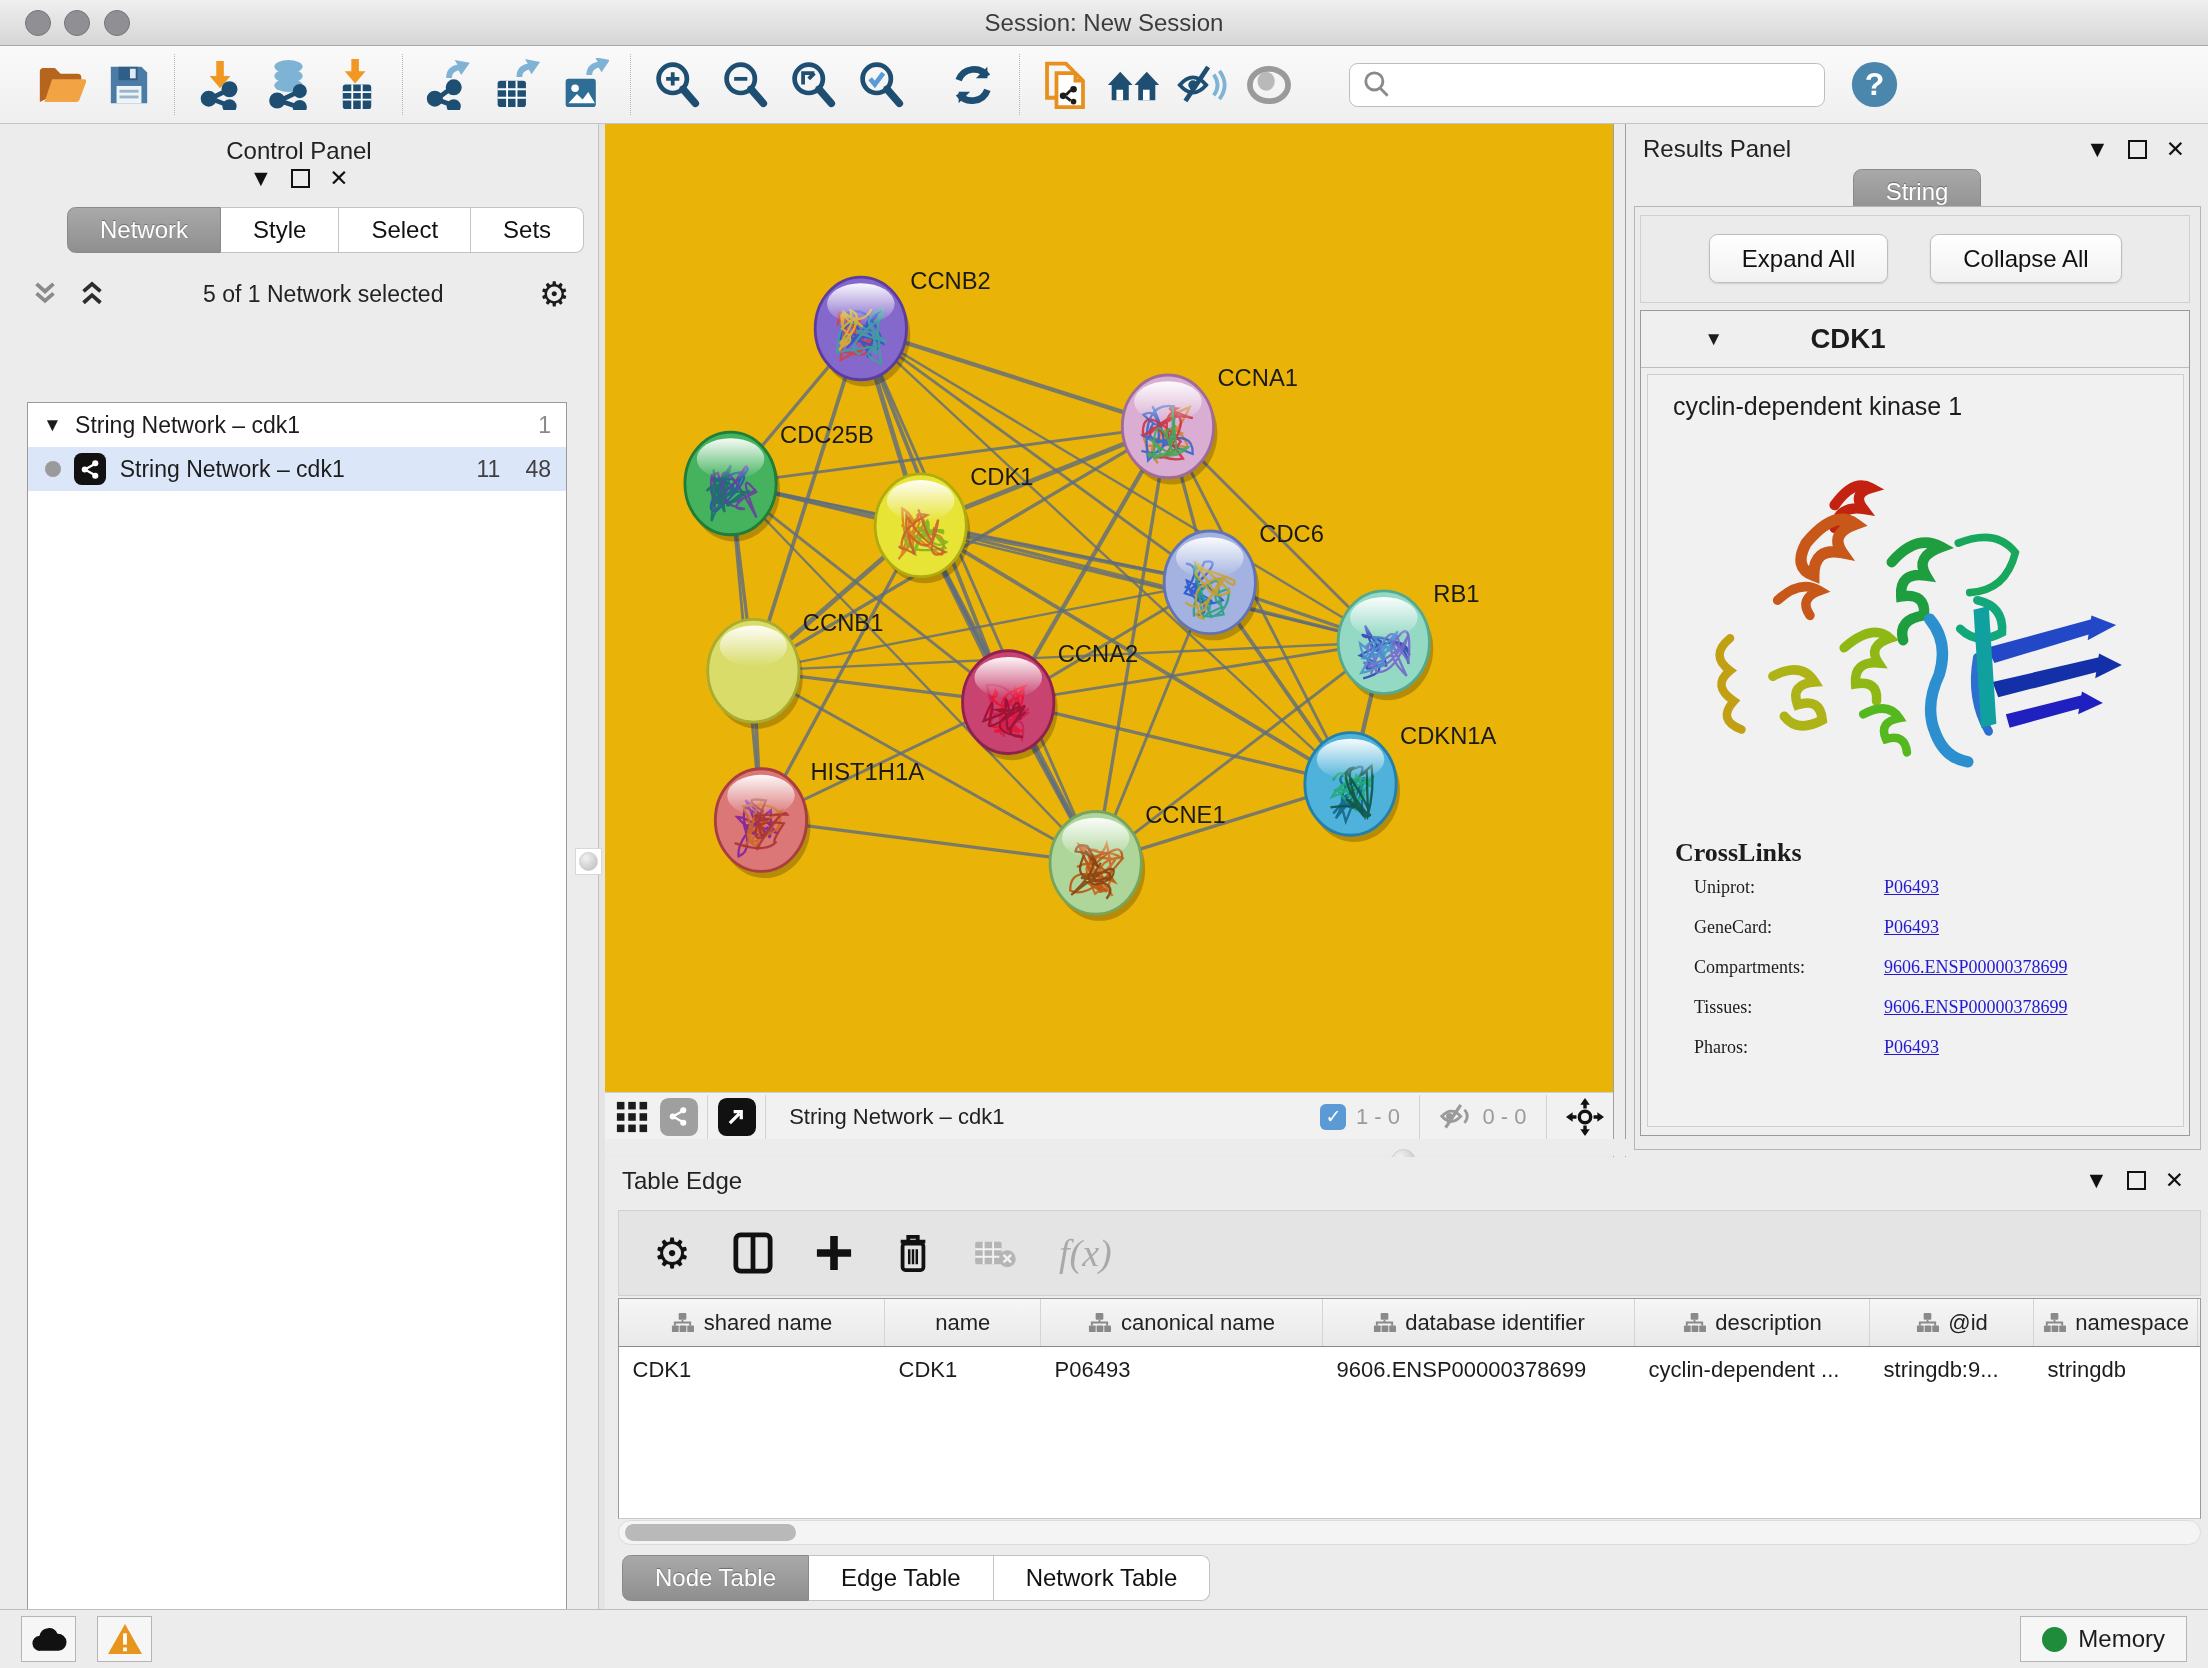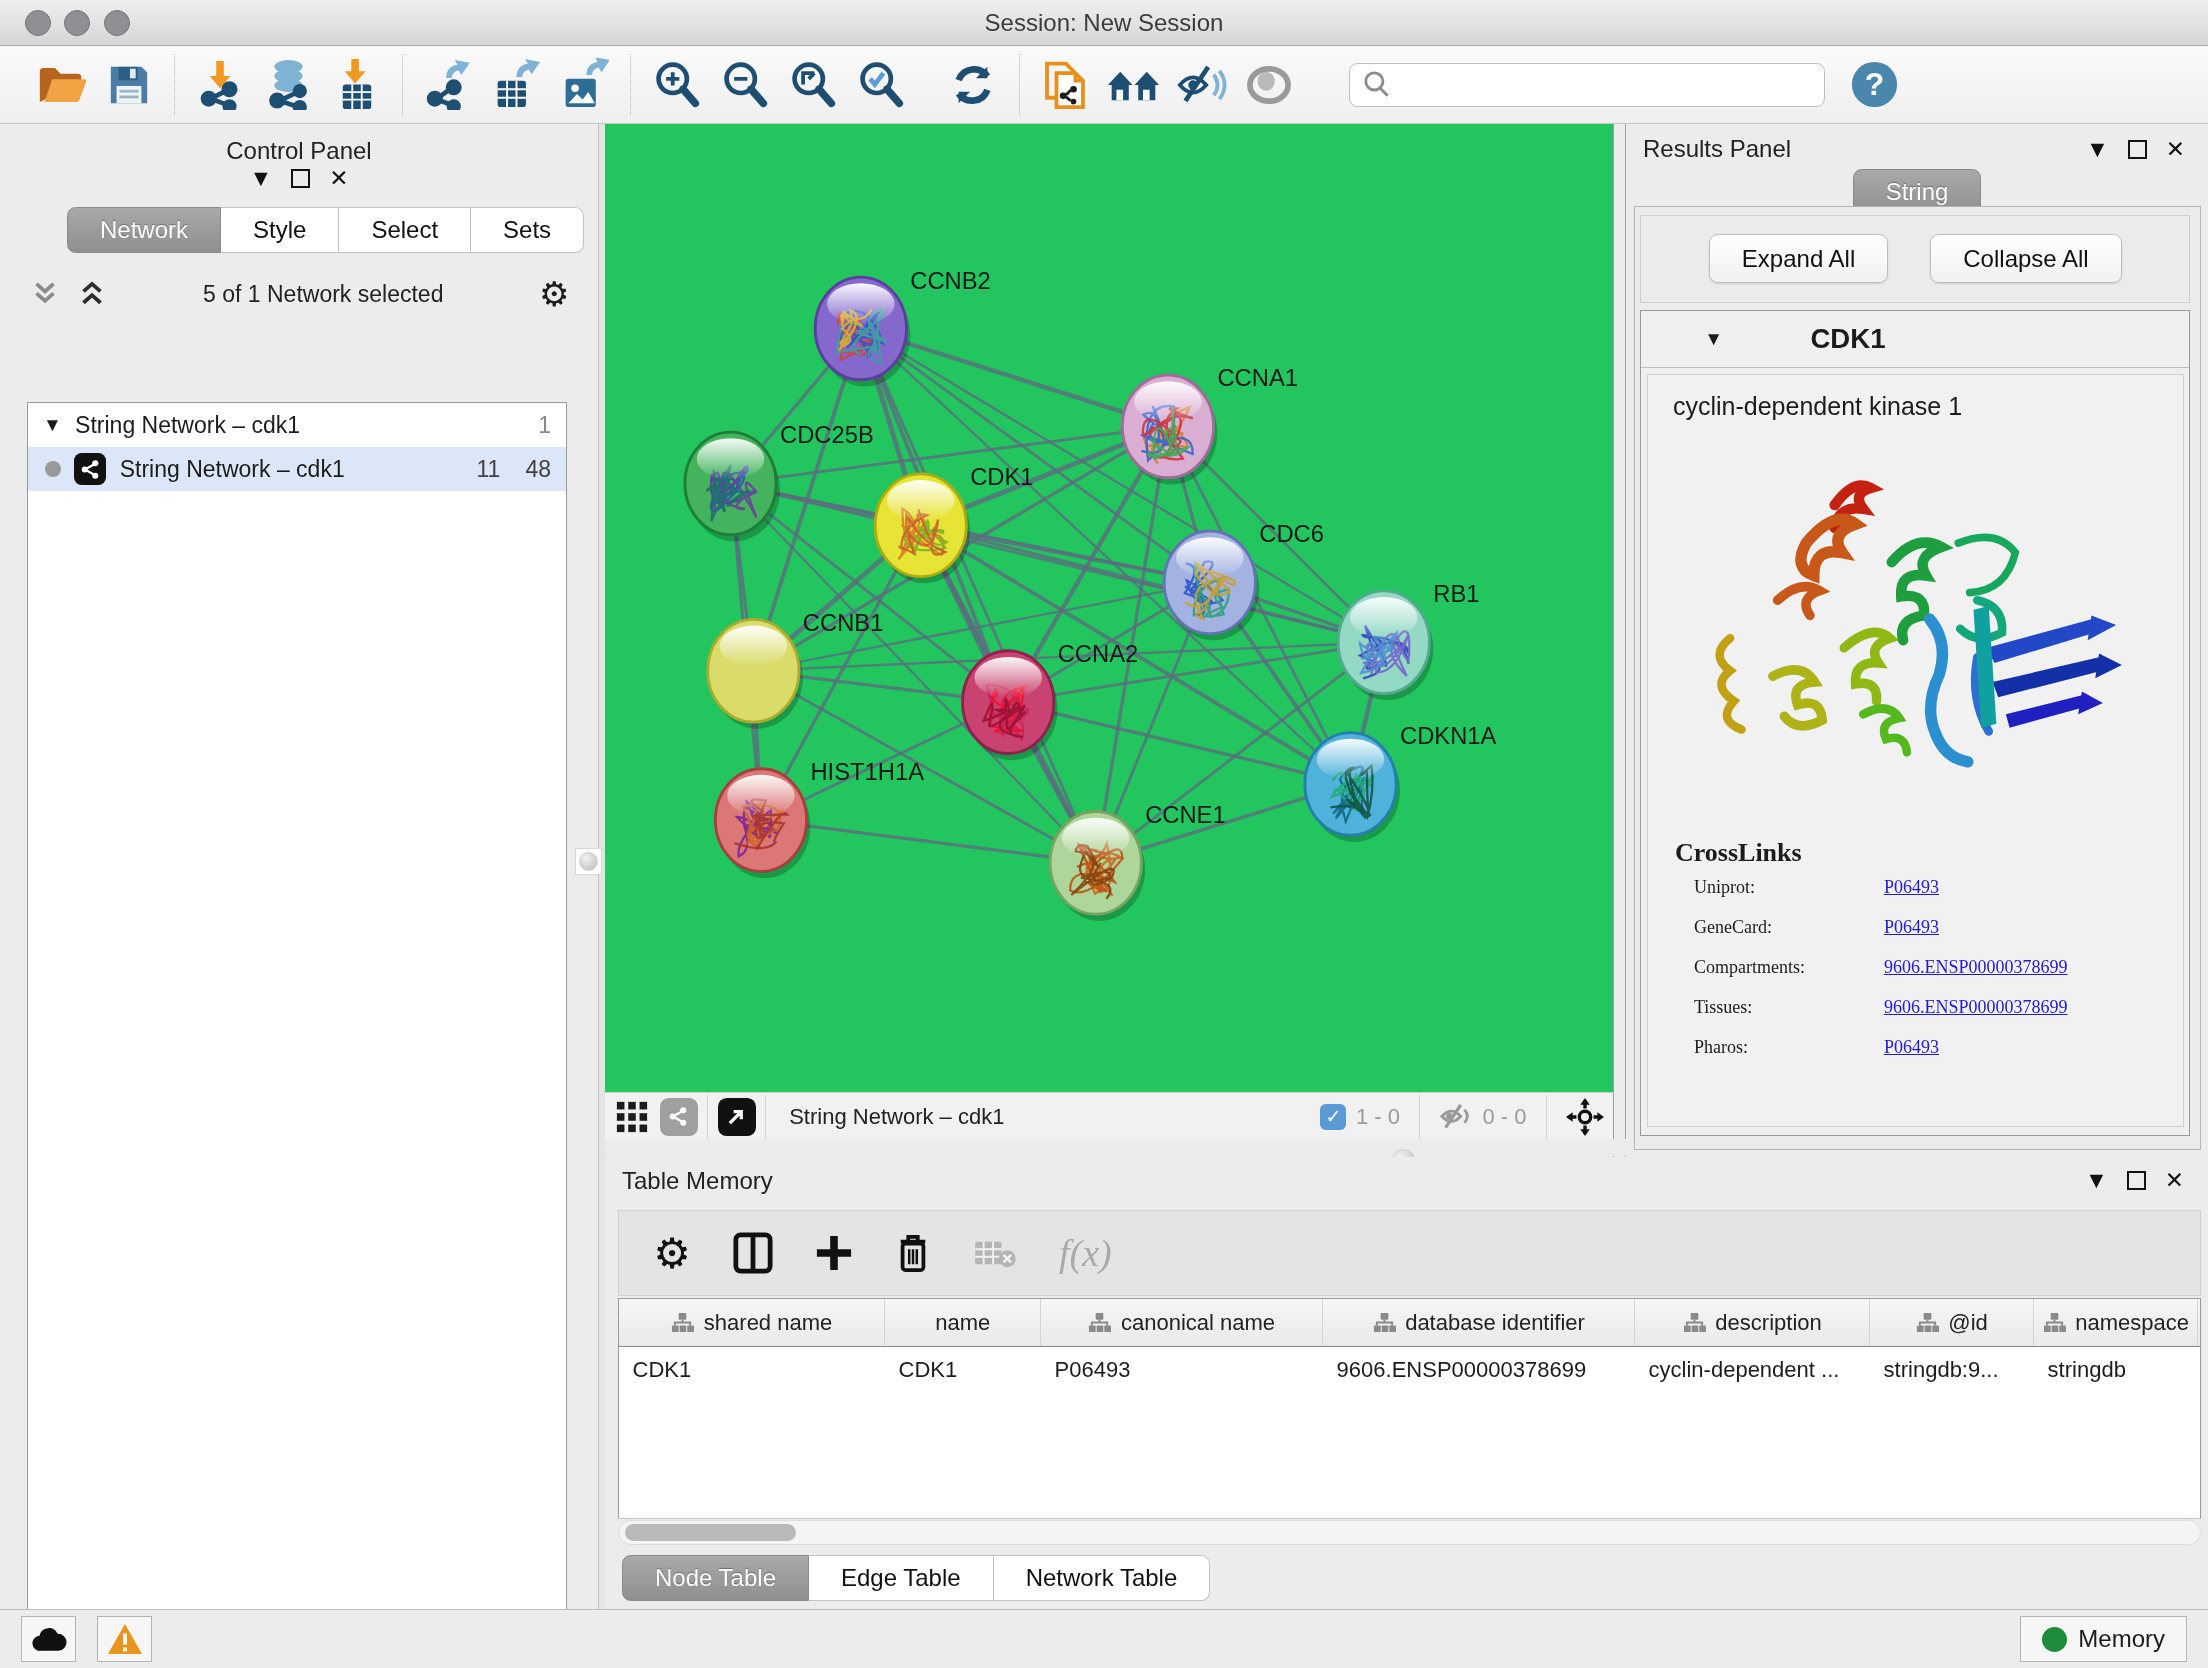--- a/index.html
+++ b/index.html
@@ -50,21 +50,21 @@
   .tree-box { position:absolute; left:27px; top:278px; width:540px; height:1301px; background:#fff; border:1.9px solid #9a9a9a; }
   .tree-row { height:44px; display:flex; align-items:center; font-size:23px; padding:0 15px; }
   .tree-row .count { margin-left:auto; color:#8a8a8a; }
   .tree-row.child { background:#dbe7f8; padding-left:9.5px; }
   .bullet { width:16px; height:16px; border-radius:50%; background:#9a9a9a; margin:0 13.3px 0 7.6px; }
   .share-badge { width:32px; height:32px; border-radius:7.6px; background:#111; display:flex; align-items:center; justify-content:center; margin-right:13.3px; }
   .counts2 { margin-left:auto; color:#404040; display:flex; gap:25px; }
   .disc { font-size:19px; margin-right:13.3px; }
 
   
-  .canvas { left:605px; top:124px; width:1008px; height:968px; background:#22c55e; }
+  .canvas { left:605px; top:124px; width:1008px; height:968px; background:#eab308; }
   .canvas-footer { left:605px; top:1092px; width:1008px; height:48px; background:#f1f1f1;
     border-top:1px solid #cfcfcf; display:flex; align-items:center; padding:0 9.5px; }
   .cf-sep { width:0; height:44px; border-left:1px solid #d3d3d3; margin:0 9.5px; }
   .cf-title { font-size:22px; color:#222; margin-left:13.3px; }
   .cf-right { margin-left:auto; display:flex; align-items:center; gap:9.5px; color:#9a9a9a; font-size:22px; }
   .checkbox { width:26px; height:26px; border-radius:5.7px; background:#5b9bd5; display:flex; align-items:center; justify-content:center; color:#fff; font-size:19px; font-weight:bold; }
   .gray-badge { width:38px; height:38px; border-radius:8.6px; background:#9f9f9f; display:flex; align-items:center; justify-content:center; }
   .black-badge { width:38px; height:38px; border-radius:8.6px; background:#111; display:flex; align-items:center; justify-content:center; }
 
   .split-strip { left:605px; top:1139px; width:1604px; height:17px; background:#ececec; }
@@ -713,21 +713,21 @@
               </div>
             </div>
         </div>
       </div>
     </div>
   </div>
 </div>
 
 <div class="abs table-panel">
   <div class="tp-head">
-    <span class="panel-title">Table Memory</span>
+    <span class="panel-title">Table Edge</span>
     <span class="panel-ctrls">
       <span>▼</span>
       <span class="sq"></span>
       <b>✕</b>
     </span>
   </div>
   <div class="tp-toolbar">
     <span class="icon" style="font-size:42px;color:#111">⚙</span>
     <span class="icon">
       <svg width="40" height="42" viewBox="0 0 42 44">

